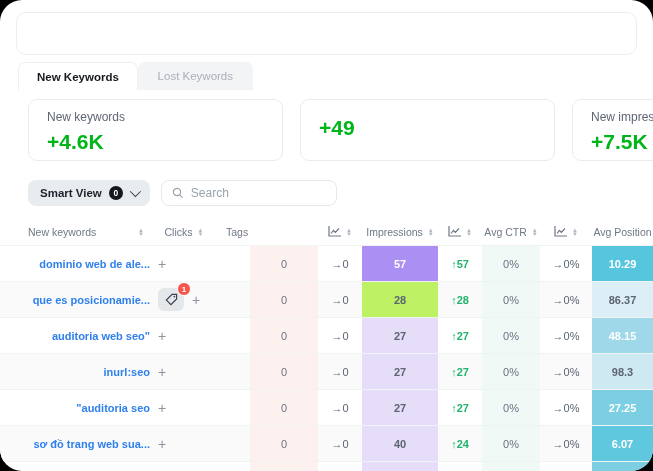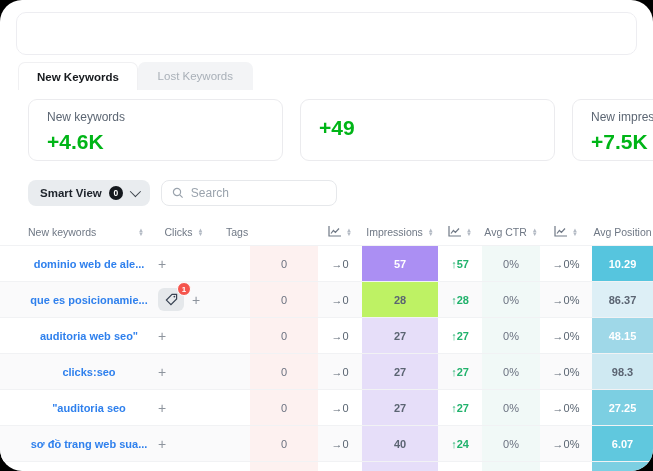--- a/index.html
+++ b/index.html
@@ -47,21 +47,21 @@
   }
   .searchbox input { border:none; outline:none; width:120px; font-size:12px; color:#333; font-family:"Liberation Sans", sans-serif; }
   .searchbox input::placeholder { color:#9aa3ad; }
   
   .table { margin-top:12px; width:653px; font-size:11px; }
   .tr { display:flex; align-items:stretch; height:36px; border-top:1px solid #f1f2f4; }
   .tr.header { height:27px; border-top:none; color:#6f7885; font-size:10.5px; }
   .tr.alt .c-plain { background:#fafafb; }
   .td { display:flex; align-items:center; justify-content:center; }
   
-  .col-kw   { width:150px; justify-content:center; padding-left:28px; }
+  .col-kw   { width:150px; justify-content:flex-end; padding-left:28px; }
   .col-tags { width:100px; justify-content:flex-start; padding-left:8px; }
   .col-clicks { width:68px; }
   .col-t1   { width:44px; }
   .col-impr { width:76px; }
   .col-t2   { width:44px; }
   .col-ctr  { width:58px; }
   .col-t3   { width:52px; }
   .col-pos  { width:61px; }
   .hdr-kw { justify-content:space-between; padding-right:6px; }
   .body .col-clicks { background:#fdf1f0; color:#6b7280; }
@@ -263,21 +263,21 @@
         <div class="td col-t2 trend-green c-plain">↑27</div>
         <div class="td col-ctr">0%</div>
         <div class="td col-t3 trend-gray c-plain">→0%</div>
         <div class="td col-pos">
             <span class="pos-cell" style="background: rgb(159, 216, 232); color: rgb(255, 255, 255);">48.15</span>
           </div>
       </div>
 
       <div class="tr alt">
         <div class="td col-kw c-plain">
-            <span class="kw-link">clicks:seo</span>
+            <span class="kw-link">inurl:seo</span>
           </div>
         <div class="td col-tags c-plain">
             <span class="plus">+</span>
           </div>
         <div class="td col-clicks">0</div>
         <div class="td col-t1 trend-gray c-plain">→0</div>
         <div class="td col-impr">
             <span class="impr-cell" style="background: rgb(230, 222, 249); color: rgb(91, 100, 114);">27</span>
           </div>
         <div class="td col-t2 trend-green c-plain">↑27</div>

